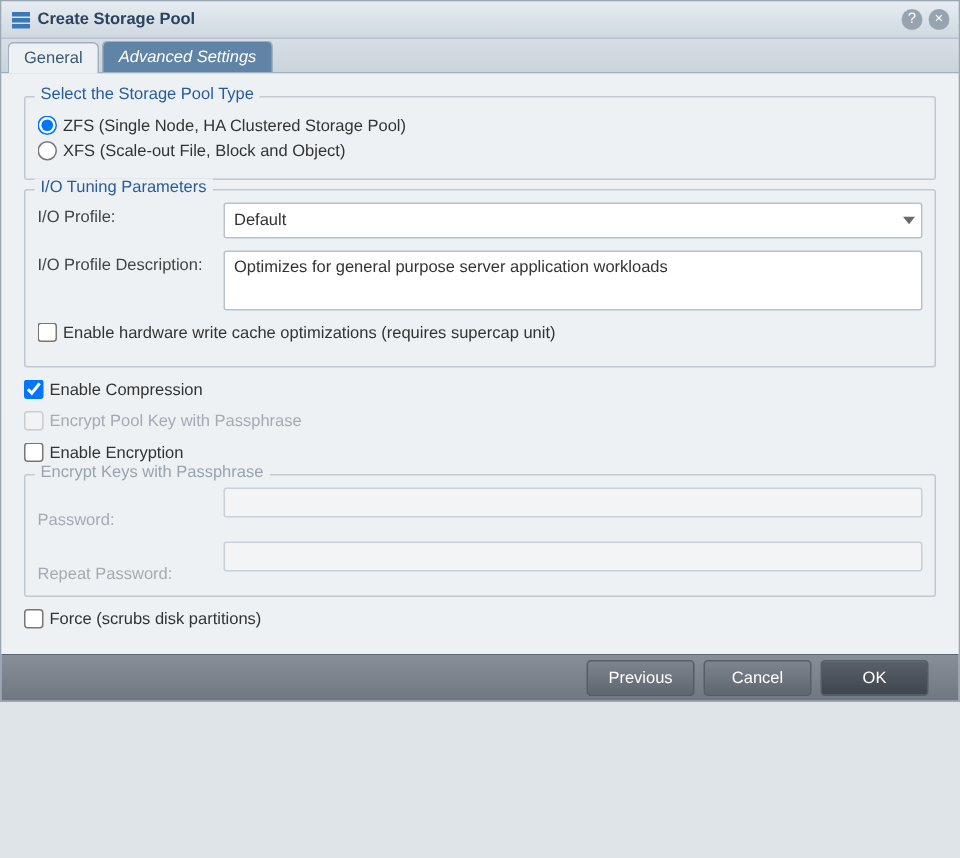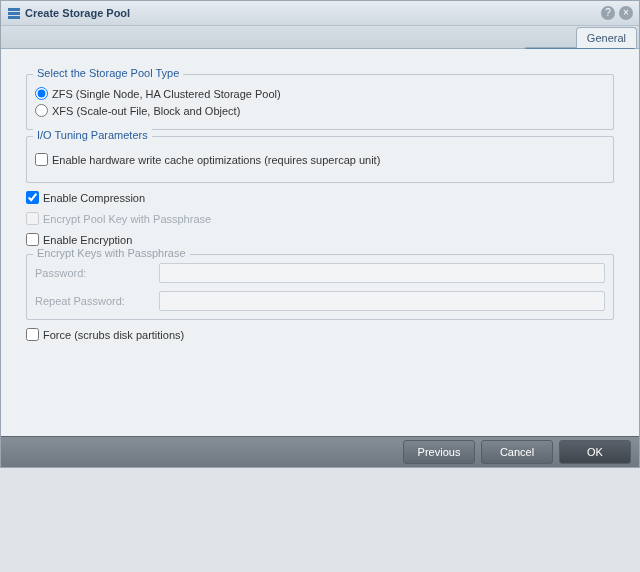--- a/index.html
+++ b/index.html
@@ -3,41 +3,41 @@
 <meta charset="utf-8">
 <style>
   html,body{margin:0;padding:0;font-family:Arial,Helvetica,sans-serif;font-size:11px;color:#333;background:#dfe4e9;}
   .window{width:640px;height:468px;box-sizing:border-box;background:linear-gradient(#dfe6ec,#d3dbe2);border:1px solid #9aa7b3;position:relative;}
   .titlebar{height:24px;background:linear-gradient(#e6ecf2,#cfd8e0);border-bottom:1px solid #b4c0cb;display:flex;align-items:center;padding:0 6px;}
   .titlebar .title{font-weight:bold;color:#2a4360;margin-left:4px;flex:1;}
   .titlebar .win-icon{width:14px;height:14px;}
   .titlebar .win-icon svg{display:block;}
   .titlebar .ctrl{display:flex;gap:4px;}
   .titlebar .circ{width:14px;height:14px;border-radius:50%;background:#97a4af;color:#fff;font-size:10px;line-height:14px;text-align:center;cursor:pointer;}
-  .tabs{height:22px;display:flex;align-items:flex-end;padding-left:4px;border-bottom:1px solid #9fb0bf;background:linear-gradient(#d7dee5,#cbd4db);flex-direction:column;}
+  .tabs{height:22px;display:flex;align-items:flex-end;padding-left:4px;border-bottom:1px solid #9fb0bf;background:linear-gradient(#d7dee5,#cbd4db);}
   .tab{padding:4px 10px;font-size:11px;border:1px solid #9fb0bf;border-bottom:none;border-top-left-radius:4px;border-top-right-radius:4px;margin-right:2px;cursor:pointer;}
   .tab.sel{background:#edf1f4;color:#3b5775;position:relative;top:1px;}
   .tab.unsel{background:#5f84a6;color:#fff;font-style:italic;}
-  .body{position:absolute;left:0;right:0;top:48px;bottom:30px;background:#edf1f4;padding:25px;overflow:hidden;box-sizing:border-box;}
+  .body{position:absolute;left:0;right:0;top:48px;bottom:30px;background:#edf1f4;padding:15px;overflow:hidden;box-sizing:border-box;}
   .fieldset{border:1px solid #c0c9d2;border-radius:2px;padding:8px 8px 8px 8px;margin-bottom:6px;position:relative;}
   .fs-title{position:absolute;top:-8px;left:6px;background:#edf1f4;padding:0 4px;color:#275c9c;font-weight:normal;font-size:11px;}
   .fs-title.dis{color:#9aa4ad;}
   .radio-row{display:flex;align-items:center;margin:4px 0;}
   .radio-row input{margin:0 4px 0 0;}
   .grid{display:grid;grid-template-columns:116px 1fr;gap:8px 8px;align-items:start;}
   .lbl{color:#444;padding-top:4px;}
-  .lbl.dis{color:#a3abb4;}
+  .lbl.dis{color:#a3abb4;margin-top:12px;}
   .select{height:22px;border:1px solid #b8c2cc;background:#fff;display:flex;align-items:center;padding:0 6px;border-radius:2px;position:relative;cursor:pointer;}
   .select .arrow{position:absolute;right:4px;top:50%;transform:translateY(-50%);width:0;height:0;border-left:4px solid transparent;border-right:4px solid transparent;border-top:5px solid #6a6a6a;}
   .textarea{border:1px solid #b8c2cc;background:#fff;min-height:30px;border-radius:2px;padding:4px 6px;}
   .chk-row{display:flex;align-items:center;margin:8px 0;}
   .chk-row input{margin:0 4px 0 0;}
   .chk-row.dis{color:#a3abb4;}
   .txtinput{height:20px;border:1px solid #c8cfd7;background:#f2f4f6;border-radius:2px;width:100%;box-sizing:border-box;}
-  .footer{position:absolute;left:0;right:0;bottom:0;height:30px;background:linear-gradient(#868f98,#6f7881);border-top:1px solid #5c6670;display:flex;align-items:center;justify-content:flex-end;padding:0 8px;gap:6px;}
+  .footer{position:absolute;left:0;right:0;bottom:0;height:30px;background:linear-gradient(#868f98,#6f7881);border-top:1px solid #5c6670;display:flex;align-items:center;justify-content:flex-end;padding:0 20px;gap:6px;}
   .btn{min-width:70px;text-align:center;height:22px;line-height:22px;border-radius:3px;font-size:11px;cursor:pointer;border:1px solid #555e66;}
   .btn.normal{background:linear-gradient(#7c858e,#5e6770);color:#fff;}
   .btn.dis{background:linear-gradient(#9ca5ad,#8a939b);color:#c9ced3;cursor:default;border-color:#7a838b;}
   .btn.primary{background:linear-gradient(#5a6069,#3f454d);color:#fff;}
 </style>
 </head>
 <body>
 
 <div class="window">
   <div class="titlebar">
@@ -69,20 +69,31 @@
         <span>ZFS (Single Node, HA Clustered Storage Pool)</span>
       </label>
       <label class="radio-row">
         <input type="radio" name="pooltype" style="">
         <span>XFS (Scale-out File, Block and Object)</span>
       </label>
     </div>
 
     <div class="fieldset">
       <span class="fs-title">I/O Tuning Parameters</span>
+      <div class="grid">
+        <div class="lbl">I/O Profile:</div>
+        <div class="select">
+          <span>Default</span>
+          <span class="arrow"></span>
+        </div>
+        <div class="lbl">I/O Profile Description:</div>
+        <div class="textarea">
+          <span>Optimizes for general purpose server application workloads</span>
+        </div>
+      </div>
       <label class="chk-row" style="margin-top:8px;">
         <input type="checkbox" style="">
         <span>Enable hardware write cache optimizations (requires supercap unit)</span>
       </label>
     </div>
 
     <label class="chk-row">
       <input type="checkbox" checked="" style="">
       <span>Enable Compression</span>
     </label>

